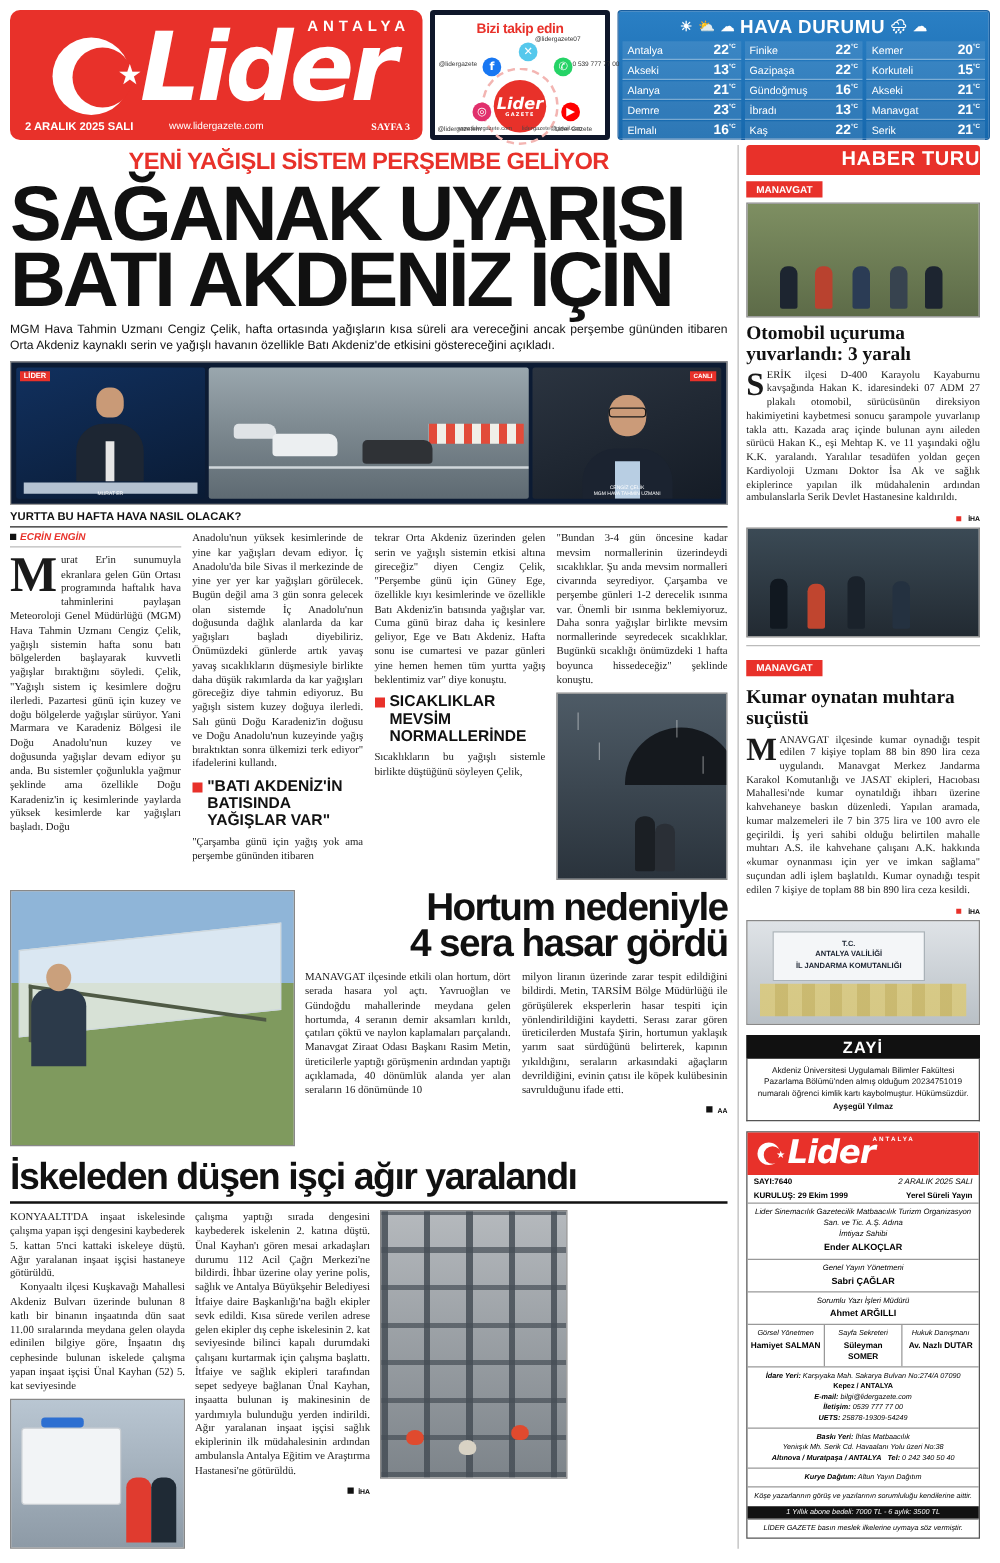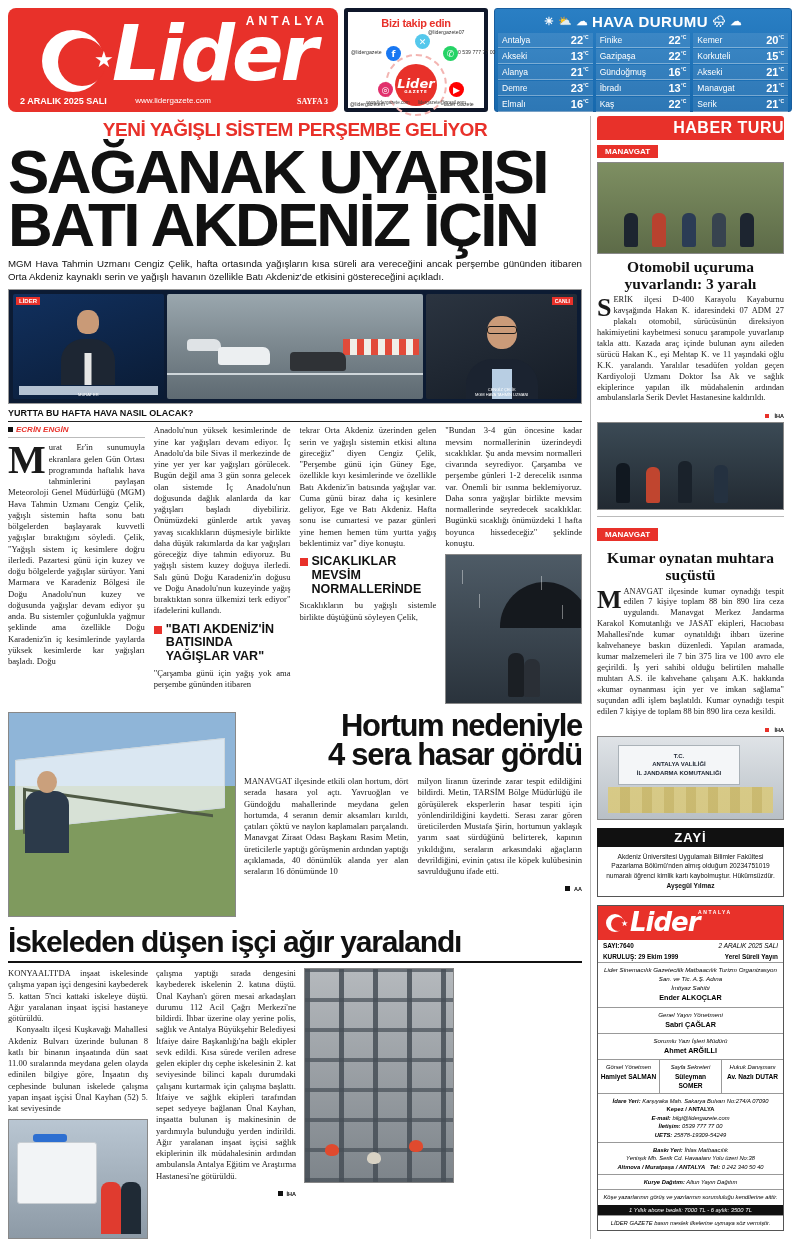--- a/index.html
+++ b/index.html
@@ -300,21 +300,21 @@
     position:absolute; left: 20px; top: 8px; width: 122px; height: 40px;
     background:#f4f6f8; border:1px solid #aab2b8; color:#1a2230;
     font-family:"Liberation Sans",sans-serif; font-size:6px; font-weight:700;
     display:flex; flex-direction:column; align-items:center; justify-content:center;
     line-height:1.45; text-align:center;
   }
   .money { position:absolute; bottom:6px; left: 10px; right:10px; height: 26px;
     background: repeating-linear-gradient(90deg,#d9c97e 0 12px,#cbb866 12px 22px); opacity:.9; }
   .side-title {
     font-family:"Liberation Serif",serif; font-weight:700; font-size: 15.5px;
-    line-height:1.07; text-align:center; margin: 5px 0 3px; color:#111;
+    line-height:1.07; text-align:left; margin: 5px 0 3px; color:#111;
   }
   .side-body { font-family:"Liberation Serif",serif; font-size: 8.4px;
     line-height:1.3; text-align:justify; color:#1a1a1a; }
   .side-body.dropcap::first-letter {
     float:left; font-size: 26px; line-height:0.85; font-weight:700; padding: 2px 2px 0 0;
   }
   .iha { display:inline-block; background:#e8312a; width:4px; height:4px; margin:0 2px; }
   .iha-t { font-family:"Liberation Sans",sans-serif; font-size:5.5px; font-weight:700; }
   .hr-thin { border-top:1px solid #bbb; margin: 6px 0; }
 

